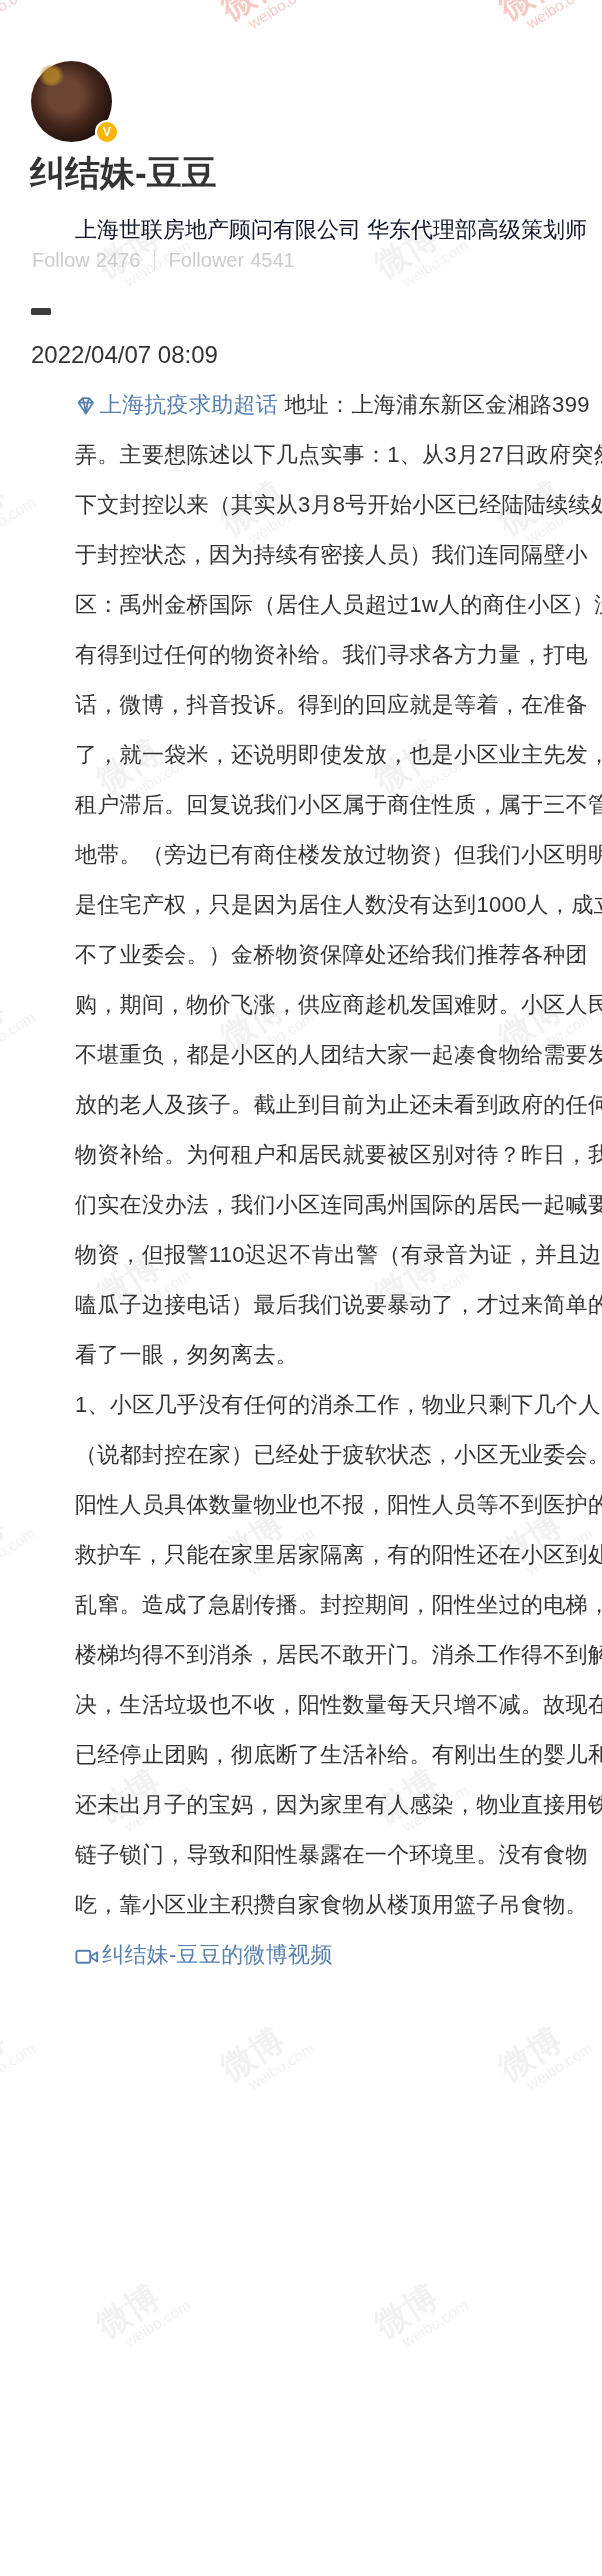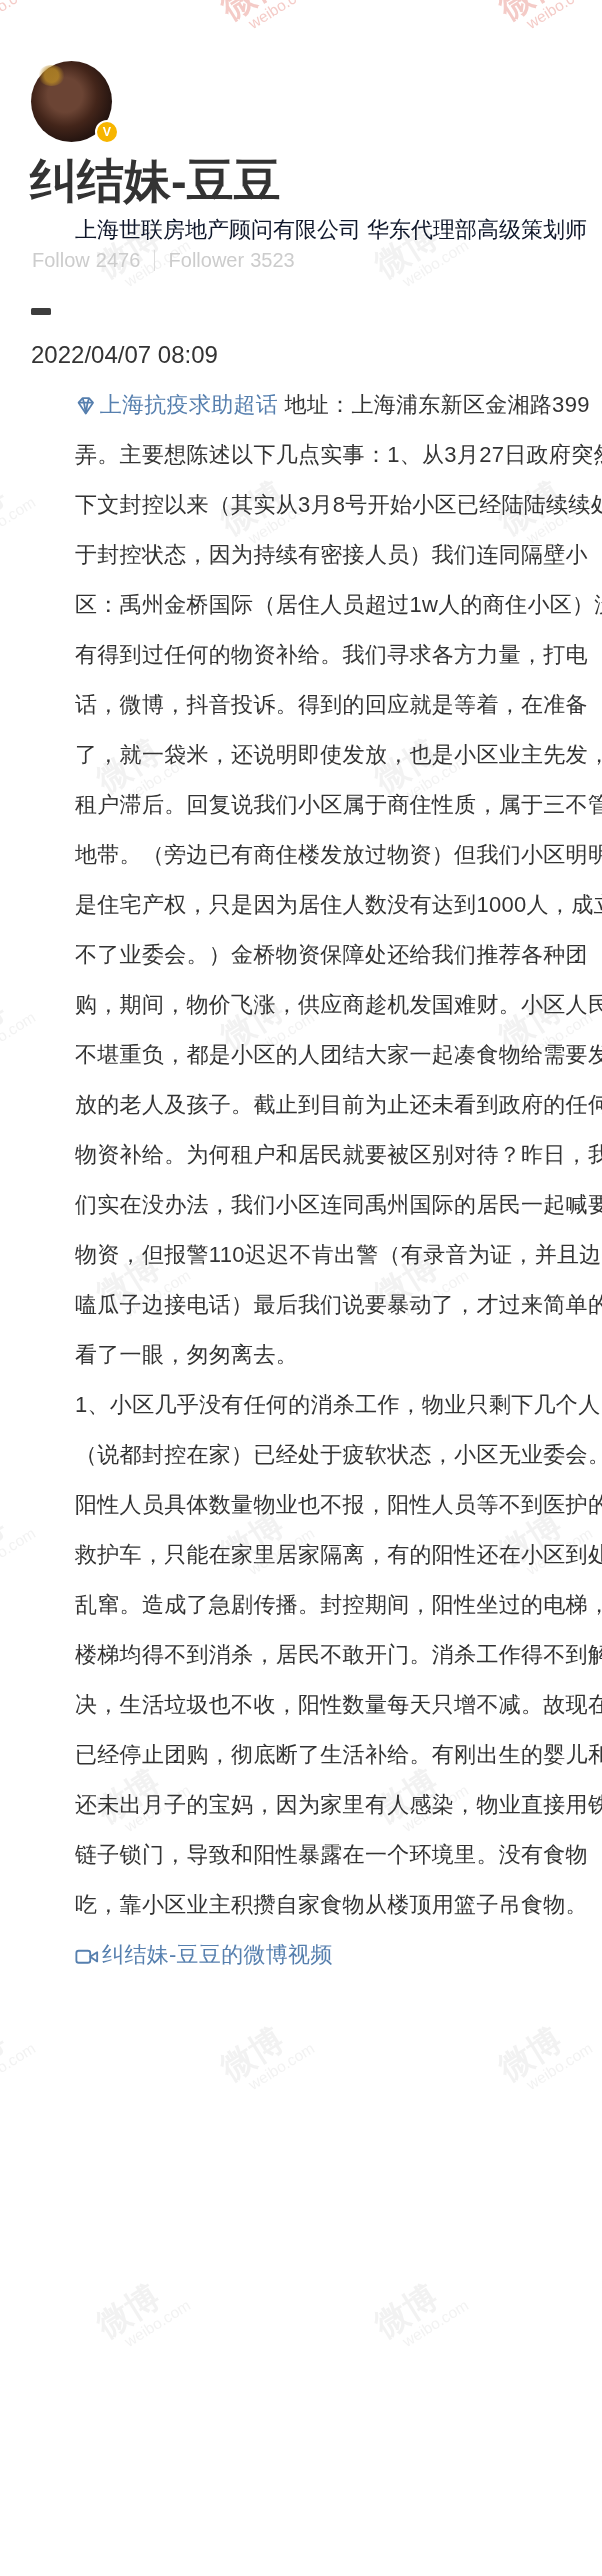--- a/index.html
+++ b/index.html
@@ -12,21 +12,21 @@
   .wm-en{font-size:15.5px;margin-left:14.4px;}
   
   .avatar{position:absolute;left:31px;top:61px;width:81px;height:81px;border-radius:50%;
           background:radial-gradient(circle at 42% 42%,#6b4434 0 26%,#43251a 48%,#241410 72%,#120a08 100%);
           overflow:visible;z-index:6;}
   .avatar-hat{position:absolute;left:7.2px;top:4.1px;width:27px;height:20.6px;border-radius:50%;
           background:radial-gradient(circle,#b98a25 0 40%,rgba(90,60,15,0) 75%);opacity:.8;}
   .v-badge{position:absolute;right:-7.2px;bottom:-2.1px;width:20.6px;height:20.6px;border-radius:50%;
            background:#f7b500;border:2.6px solid #fff;color:#fff;font-size:12.4px;font-weight:700;
            display:flex;align-items:center;justify-content:center;}
-  .p-name{position:absolute;left:30px;top:150px;font-size:47px;font-weight:700;color:#333;z-index:6;margin:0;}
+  .p-name{position:absolute;left:30px;top:150px;font-size:35px;font-weight:700;color:#333;z-index:6;margin:0;}
   .p-desc{position:absolute;left:47px;top:215px;font-size:22px;color:#0f172a;z-index:6;margin-left:28px;}
   .p-follow{position:absolute;left:32px;top:249px;font-size:20px;color:#cccccc;z-index:6;display:flex;align-items:center;}
   .p-follow .gap{margin-left:6px;}
   .sep{display:inline-block;width:1.5px;height:20.6px;background:#dcdcdc;margin:0 13.4px;}
   .dash{position:absolute;left:31px;top:308px;width:19.6px;height:7.2px;border-radius:1.5px;background:#3d3d3d;z-index:6;}
   .time{position:absolute;left:31px;top:341px;font-size:24px;color:#333;z-index:6;}
   
   .body{position:absolute;left:31px;top:380px;width:542px;font-size:22px;line-height:50px;
         color:#333;z-index:6;letter-spacing:0.3px;margin-left:44px;}
   .body p{margin:0;}
@@ -157,21 +157,21 @@
     <div class="avatar-hat"></div>
     <div class="v-badge">V</div>
   </div>
   <h1 class="p-name">纠结妹-豆豆</h1>
   <div class="p-desc">上海世联房地产顾问有限公司 华东代理部高级策划师</div>
   <div class="p-follow">
     <span>Follow</span>
     <span class="gap">2476</span>
     <span class="sep"></span>
     <span>Follower</span>
-    <span class="gap">3523</span>
+    <span class="gap">4541</span>
   </div>
 
   <div class="dash"></div>
   <div class="time">2022/04/07 08:09</div>
 
   <div class="body">
     <p><a class="blue"><svg class="gem-icon" width="21.6" height="21.6" viewBox="0 0 48 48">
             <g fill="none" stroke="#567fae" stroke-width="4" stroke-linejoin="round">
               <path d="M8 17 L17 7 H31 L40 17 L24 41 Z"></path>
               <path d="M8 17 H40 M17 7 L20 17 L24 41 M31 7 L28 17 L24 41"></path>

